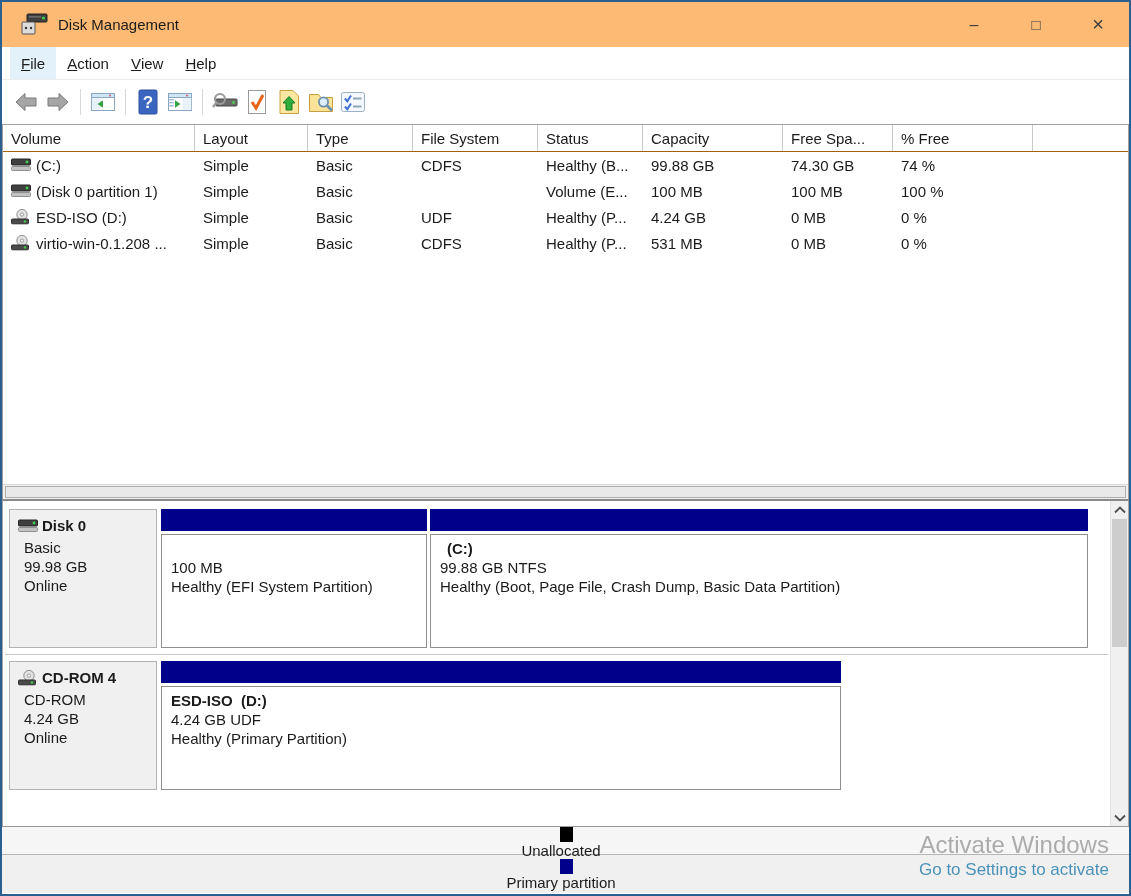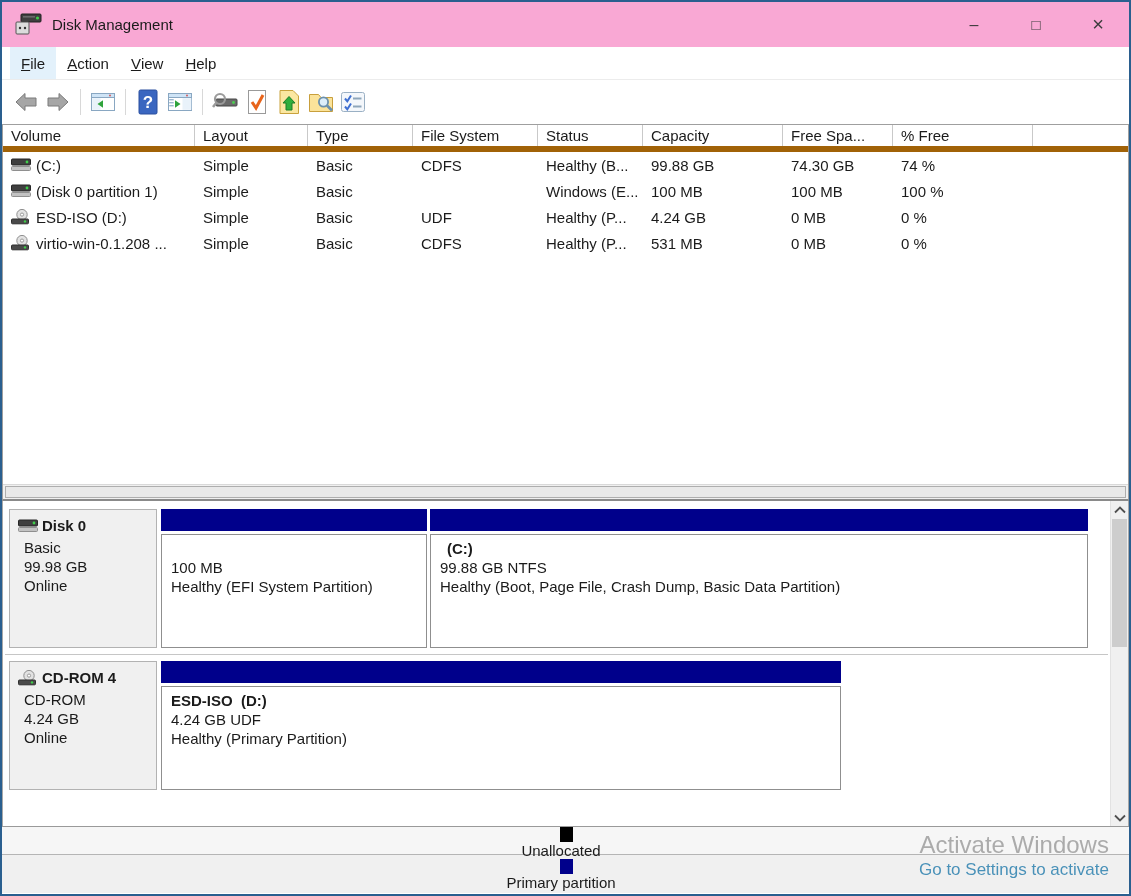--- a/index.html
+++ b/index.html
@@ -5,21 +5,21 @@
   * { margin:0; padding:0; box-sizing:border-box; }
   html,body { background:#ffffff; }
   body { font-family:"Liberation Sans", sans-serif; color:#1b1b1b; }
 
   .window {
     position:relative; width:1131px; height:896px;
     border:2px solid #2a5f8f; background:#ffffff; overflow:hidden;
   }
 
   
-  .titlebar { height:45px; display:flex; align-items:center; padding-left:12px; background:#f9a8d4; }
+  .titlebar { height:45px; display:flex; align-items:center; padding-left:18px; background:#fdba74; }
   .app-icon { width:28px; height:26px; display:inline-flex; }
   .title { margin-left:10px; font-size:15px; }
   .win-controls { margin-left:auto; display:flex; height:100%; }
   .wbtn { width:62px; height:100%; display:flex; align-items:center; justify-content:center;
           font-size:16px; color:#3c3c3c; cursor:default; }
   .wbtn.maxi { font-size:15px; }
   .wbtn.close { font-size:20px; }
 
   
   .menubar { height:33px; display:flex; align-items:stretch; padding-left:8px;
@@ -29,21 +29,21 @@
   .ul { text-decoration:underline; }
 
   
   .toolbar { height:44px; display:flex; align-items:center; padding-left:8px; background:#fff; }
   .tbtn { width:32px; height:32px; display:flex; align-items:center; justify-content:center; }
   .tsep { width:1px; height:26px; background:#d8d8d8; margin:0 6px; }
 
   
   .list-pane { position:relative; height:377px; margin:0; background:#fff;
                border:1px solid #9f9f9f; border-bottom:2px solid #8a8a8a; overflow:hidden; }
-  .lv-header { display:flex; height:27px; border-bottom:6px solid #a16207; font-size:15px; }
+  .lv-header { display:flex; height:27px; border-bottom:1px solid #a16207; font-size:15px; }
   .hc { display:flex; align-items:center; padding-left:8px; border-right:1px solid #c9c9c9; background:#fff; }
   .lv-row { display:flex; height:26px; font-size:15px; align-items:center; }
   .cell { display:flex; align-items:center; padding-left:8px; height:100%; overflow:hidden; white-space:nowrap; }
   .c-volume { width:192px; } .c-layout { width:113px; } .c-type { width:105px; }
   .c-fs { width:125px; } .c-status { width:105px; } .c-cap { width:140px; }
   .c-free { width:110px; } .c-pct { width:140px; } .c-fill { flex:1; border-right:none; }
   .vicon { width:20px; height:16px; margin-right:5px; display:inline-flex; flex:none; }
   .hscroll { position:absolute; left:0; right:0; bottom:0; height:15px; background:#f0f0f0;
              border-top:1px solid #d9d9d9; }
   .hthumb { position:absolute; left:2px; right:2px; top:1px; height:12px; background:#e9e9e9;
@@ -256,21 +256,21 @@
               <rect x="0.5" y="2" width="19" height="6" rx="1" fill="#3f3f3f" stroke="#262626"></rect>
               <circle cx="16" cy="5" r="1.4" fill="#3fcf4a"></circle>
               <rect x="0.5" y="9.5" width="19" height="4" rx="1" fill="#c2c2c2" stroke="#8f8f8f"></rect>
             </svg>
         </span>
         <span>(Disk 0 partition 1)</span>
       </div>
       <div class="cell c-layout">Simple</div>
       <div class="cell c-type">Basic</div>
       <div class="cell c-fs"></div>
-      <div class="cell c-status">Windows (E...</div>
+      <div class="cell c-status">Volume (E...</div>
       <div class="cell c-cap">100 MB</div>
       <div class="cell c-free">100 MB</div>
       <div class="cell c-pct">100 %</div>
       <div class="cell c-fill"></div>
     </div>
 
     <div class="lv-row">
       <div class="cell c-volume">
         <span class="vicon">
           <svg width="20" height="16" viewBox="0 0 20 16">

